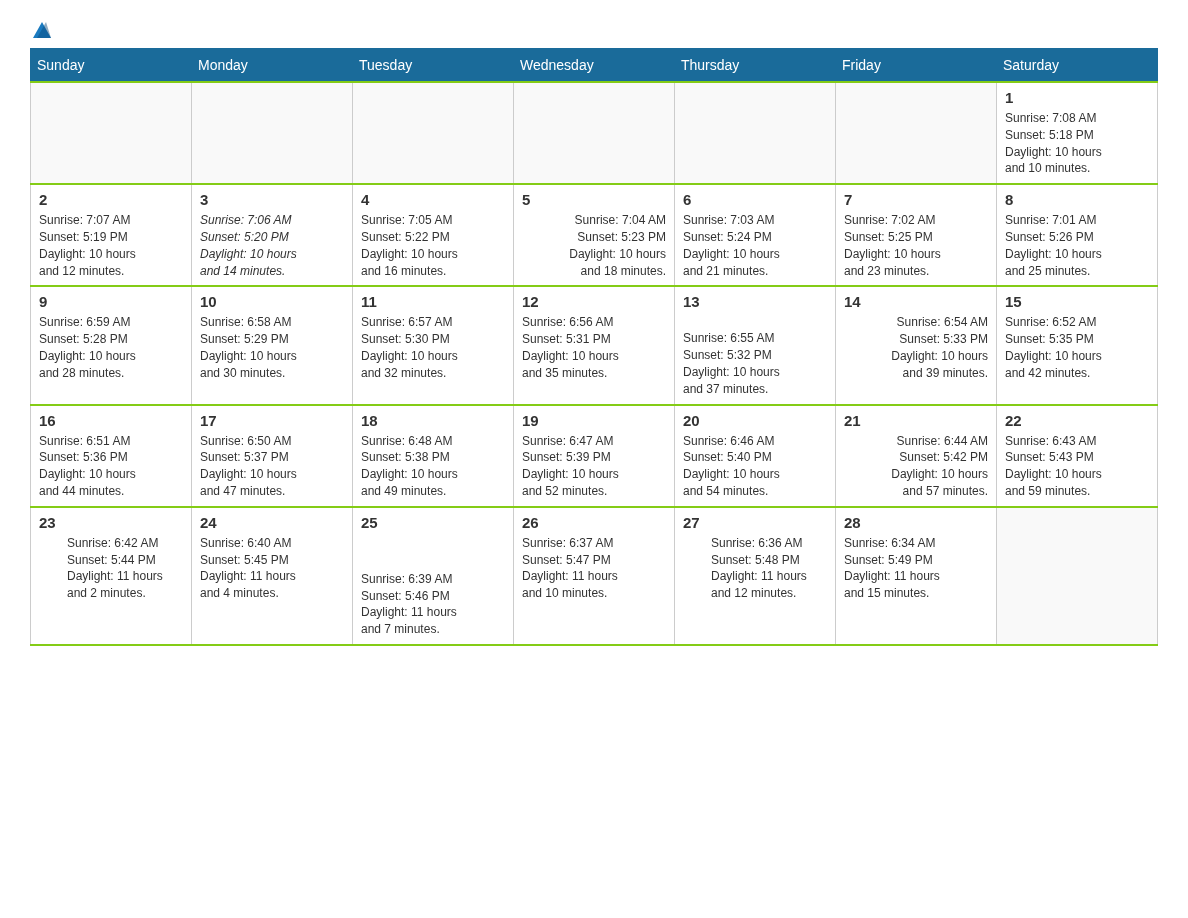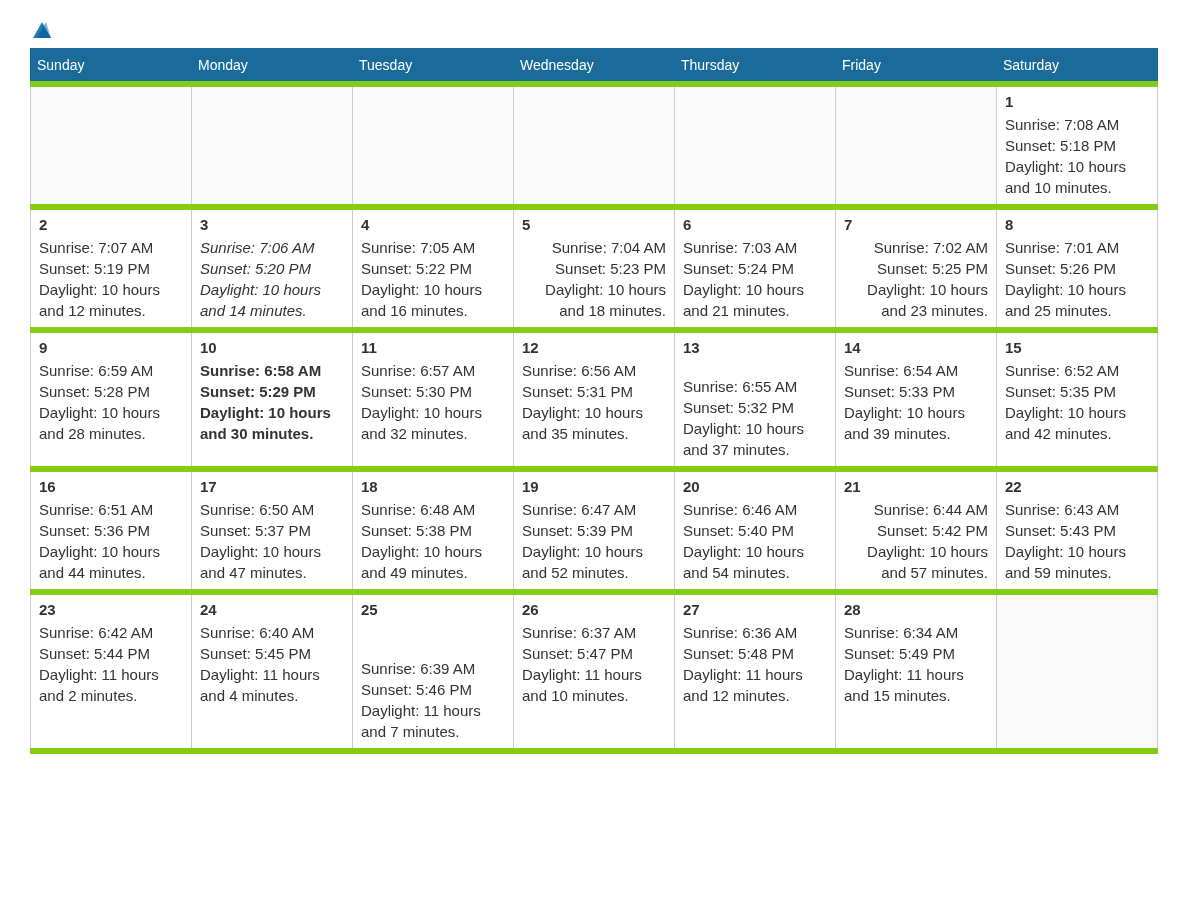--- a/index.html
+++ b/index.html
@@ -55,25 +55,25 @@
     .calendar td.empty {
       background: #f9f9f9;
     }
     .day-num {
       font-size: 15px;
       font-weight: bold;
       margin-bottom: 4px;
       display: block;
     }
     .day-info {
-      font-size: 15px;
+      font-size: 12px;
       line-height: 1.4;
       color: #333;
     }
-    tr { border-bottom: 6px solid #84cc16; }
+    tr { border-bottom: 2px solid #84cc16; }
     .logo-wrapper {
       display: flex;
       flex-direction: column;
     }
     .logo-row1 {
       display: flex;
       align-items: center;
     }
     .logo-word-general {
       font-size: 20px;
@@ -168,21 +168,21 @@
         </td>
         <td>
           <span class="day-num">6</span>
           <div class="day-info" style="white-space: pre-line;">Sunrise: 7:03 AM
 Sunset: 5:24 PM
 Daylight: 10 hours
 and 21 minutes.</div>
         </td>
         <td>
           <span class="day-num">7</span>
-          <div class="day-info" style="white-space: pre-line; text-align: right;">Sunrise: 7:02 AM
+          <div class="day-info" style="white-space: pre-line;">Sunrise: 7:02 AM
 Sunset: 5:25 PM
 Daylight: 10 hours
 and 23 minutes.</div>
         </td>
         <td>
           <span class="day-num">8</span>
           <div class="day-info" style="white-space: pre-line;">Sunrise: 7:01 AM
 Sunset: 5:26 PM
 Daylight: 10 hours
 and 25 minutes.</div>
@@ -191,21 +191,21 @@
       <tr>
         <td>
           <span class="day-num">9</span>
           <div class="day-info" style="white-space: pre-line;">Sunrise: 6:59 AM
 Sunset: 5:28 PM
 Daylight: 10 hours
 and 28 minutes.</div>
         </td>
         <td>
           <span class="day-num">10</span>
-          <div class="day-info" style="white-space: pre-line; font-weight: bold;">Sunrise: 6:58 AM
+          <div class="day-info" style="white-space: pre-line;">Sunrise: 6:58 AM
 Sunset: 5:29 PM
 Daylight: 10 hours
 and 30 minutes.</div>
         </td>
         <td>
           <span class="day-num">11</span>
           <div class="day-info" style="white-space: pre-line;">Sunrise: 6:57 AM
 Sunset: 5:30 PM
 Daylight: 10 hours
 and 32 minutes.</div>
@@ -219,21 +219,21 @@
         </td>
         <td>
           <span class="day-num">13</span>
           <div class="day-info" style="white-space: pre-line; margin-top: 20px;">Sunrise: 6:55 AM
 Sunset: 5:32 PM
 Daylight: 10 hours
 and 37 minutes.</div>
         </td>
         <td>
           <span class="day-num">14</span>
-          <div class="day-info" style="white-space: pre-line;">Sunrise: 6:54 AM
+          <div class="day-info" style="white-space: pre-line; text-align: right;">Sunrise: 6:54 AM
 Sunset: 5:33 PM
 Daylight: 10 hours
 and 39 minutes.</div>
         </td>
         <td>
           <span class="day-num">15</span>
           <div class="day-info" style="white-space: pre-line;">Sunrise: 6:52 AM
 Sunset: 5:35 PM
 Daylight: 10 hours
 and 42 minutes.</div>
@@ -286,21 +286,21 @@
           <span class="day-num">22</span>
           <div class="day-info" style="white-space: pre-line;">Sunrise: 6:43 AM
 Sunset: 5:43 PM
 Daylight: 10 hours
 and 59 minutes.</div>
         </td>
       </tr>
       <tr>
         <td>
           <span class="day-num">23</span>
-          <div class="day-info" style="white-space: pre-line;">Sunrise: 6:42 AM
+          <div class="day-info" style="white-space: pre-line; margin-left: 28px;">Sunrise: 6:42 AM
 Sunset: 5:44 PM
 Daylight: 11 hours
 and 2 minutes.</div>
         </td>
         <td>
           <span class="day-num">24</span>
           <div class="day-info" style="white-space: pre-line;">Sunrise: 6:40 AM
 Sunset: 5:45 PM
 Daylight: 11 hours
 and 4 minutes.</div>
@@ -314,21 +314,21 @@
         </td>
         <td>
           <span class="day-num">26</span>
           <div class="day-info" style="white-space: pre-line;">Sunrise: 6:37 AM
 Sunset: 5:47 PM
 Daylight: 11 hours
 and 10 minutes.</div>
         </td>
         <td>
           <span class="day-num">27</span>
-          <div class="day-info" style="white-space: pre-line;">Sunrise: 6:36 AM
+          <div class="day-info" style="white-space: pre-line; margin-left: 28px;">Sunrise: 6:36 AM
 Sunset: 5:48 PM
 Daylight: 11 hours
 and 12 minutes.</div>
         </td>
         <td>
           <span class="day-num">28</span>
           <div class="day-info" style="white-space: pre-line;">Sunrise: 6:34 AM
 Sunset: 5:49 PM
 Daylight: 11 hours
 and 15 minutes.</div>

